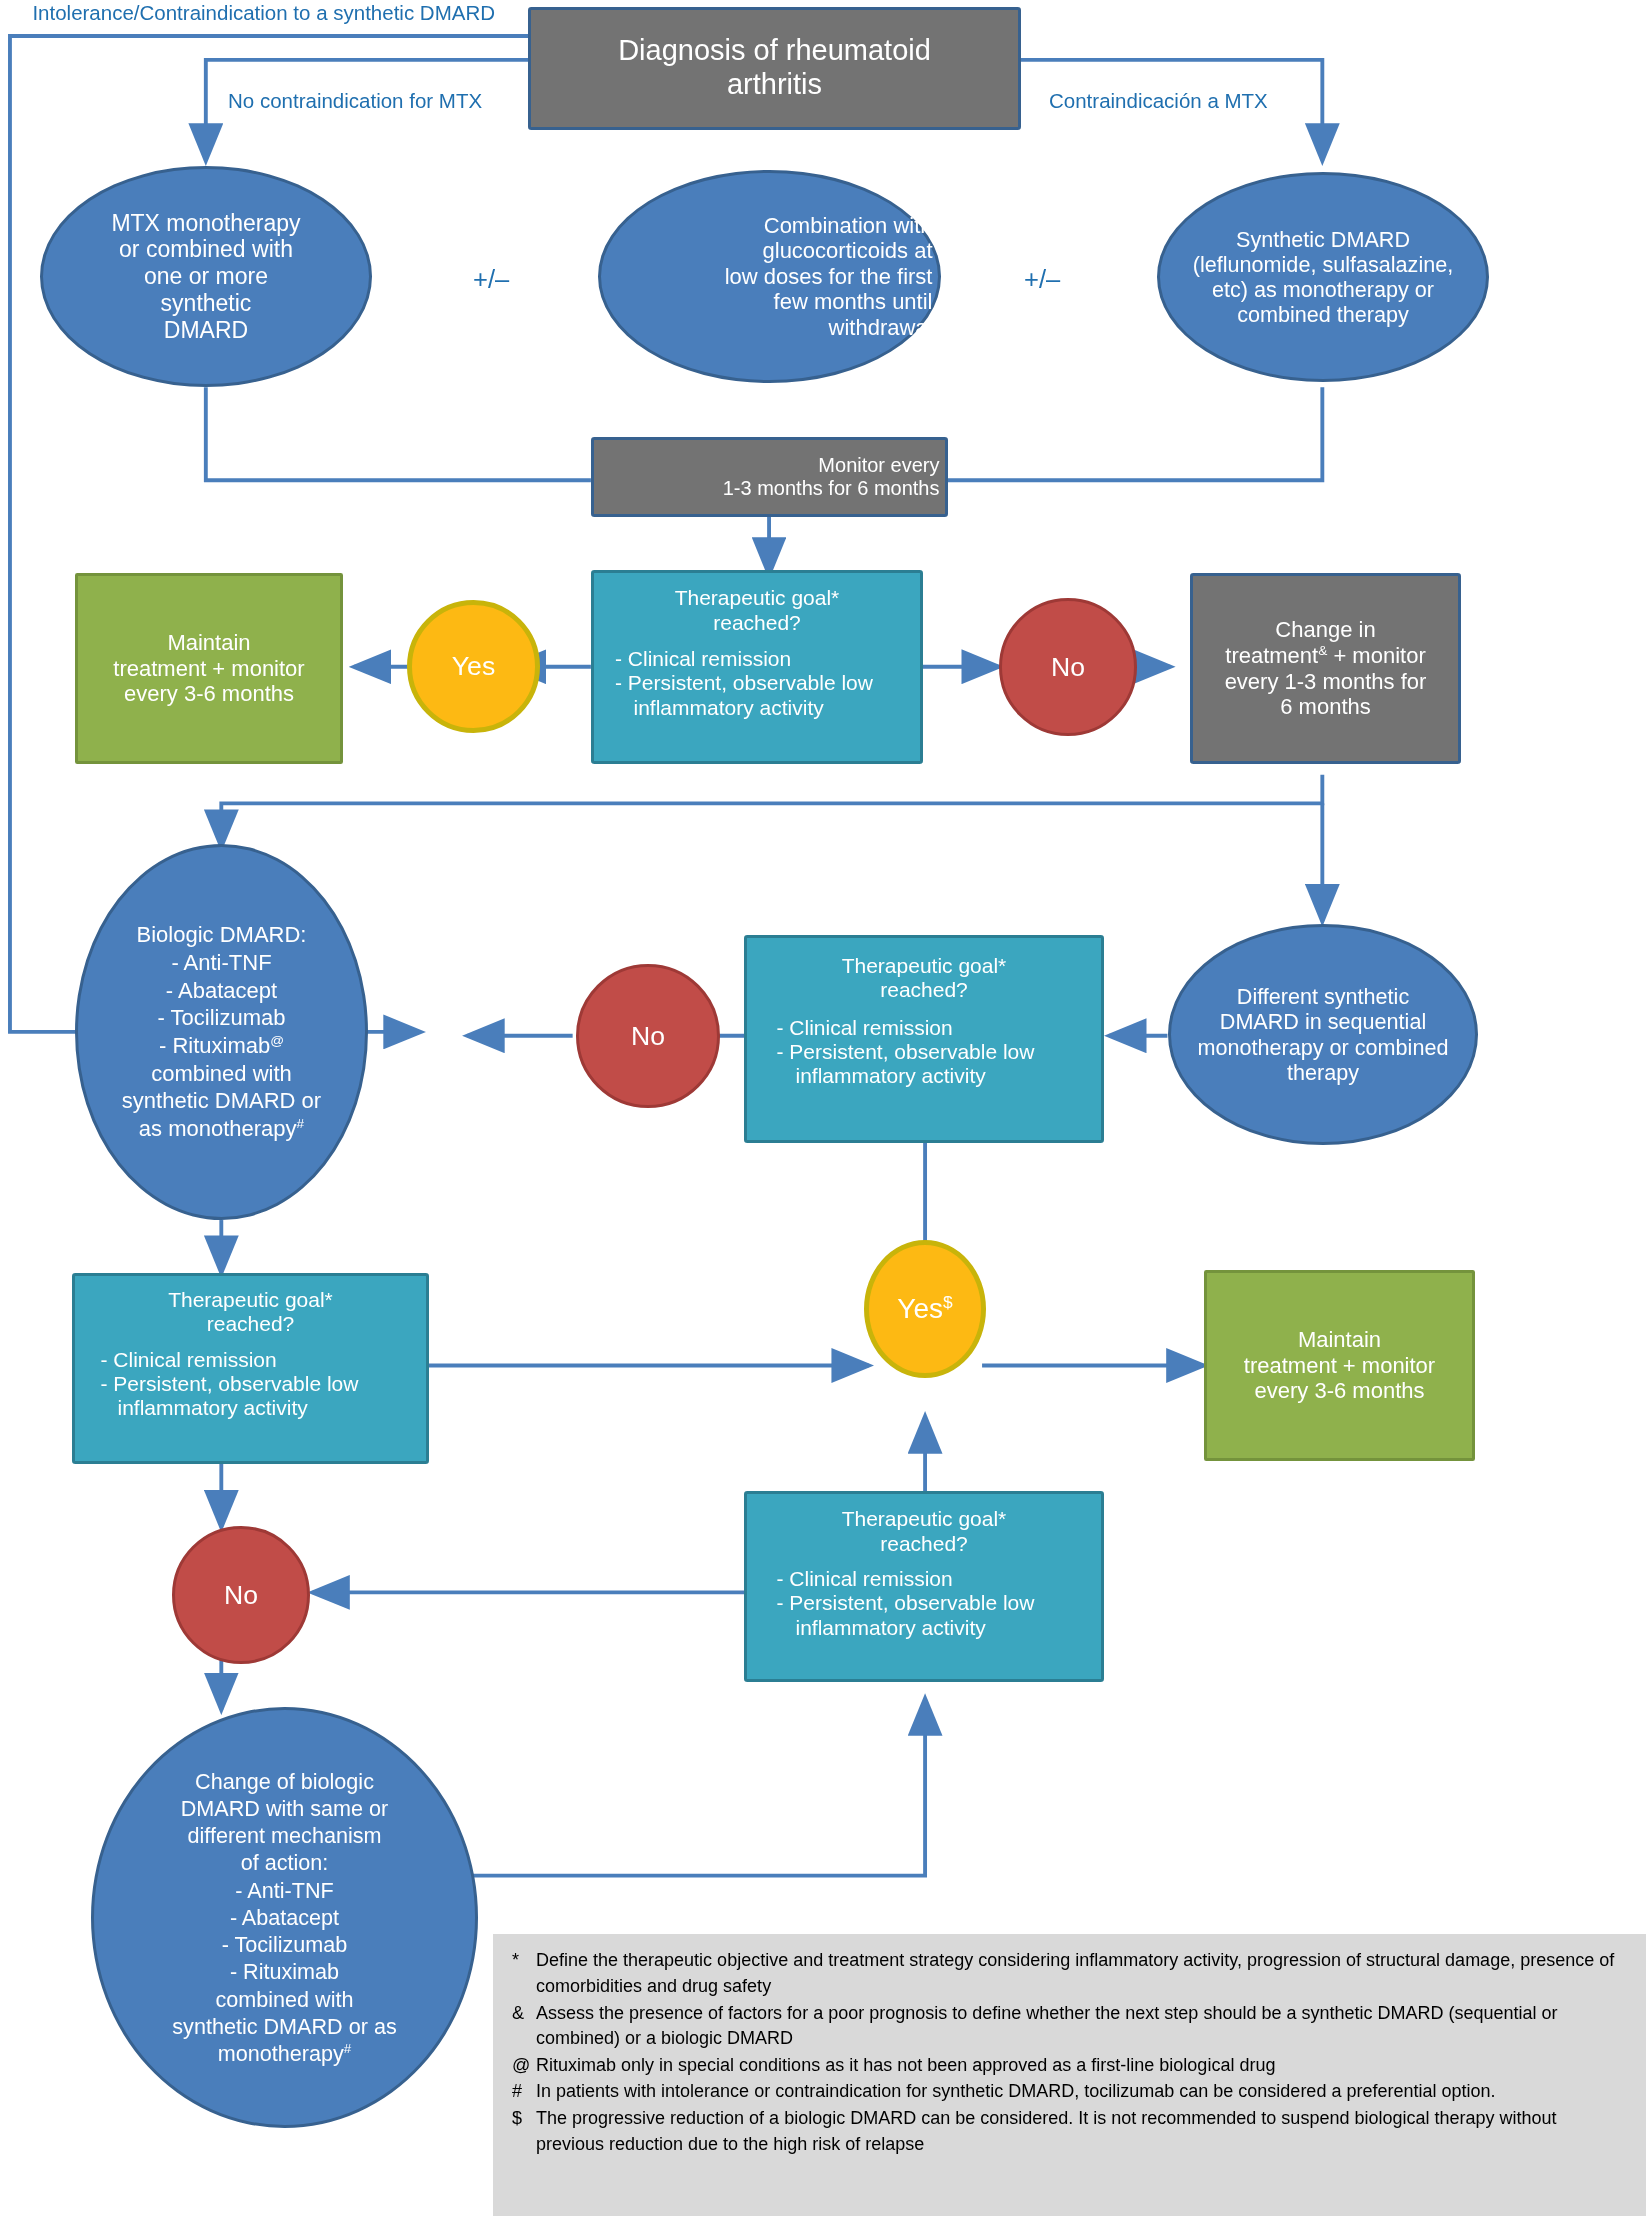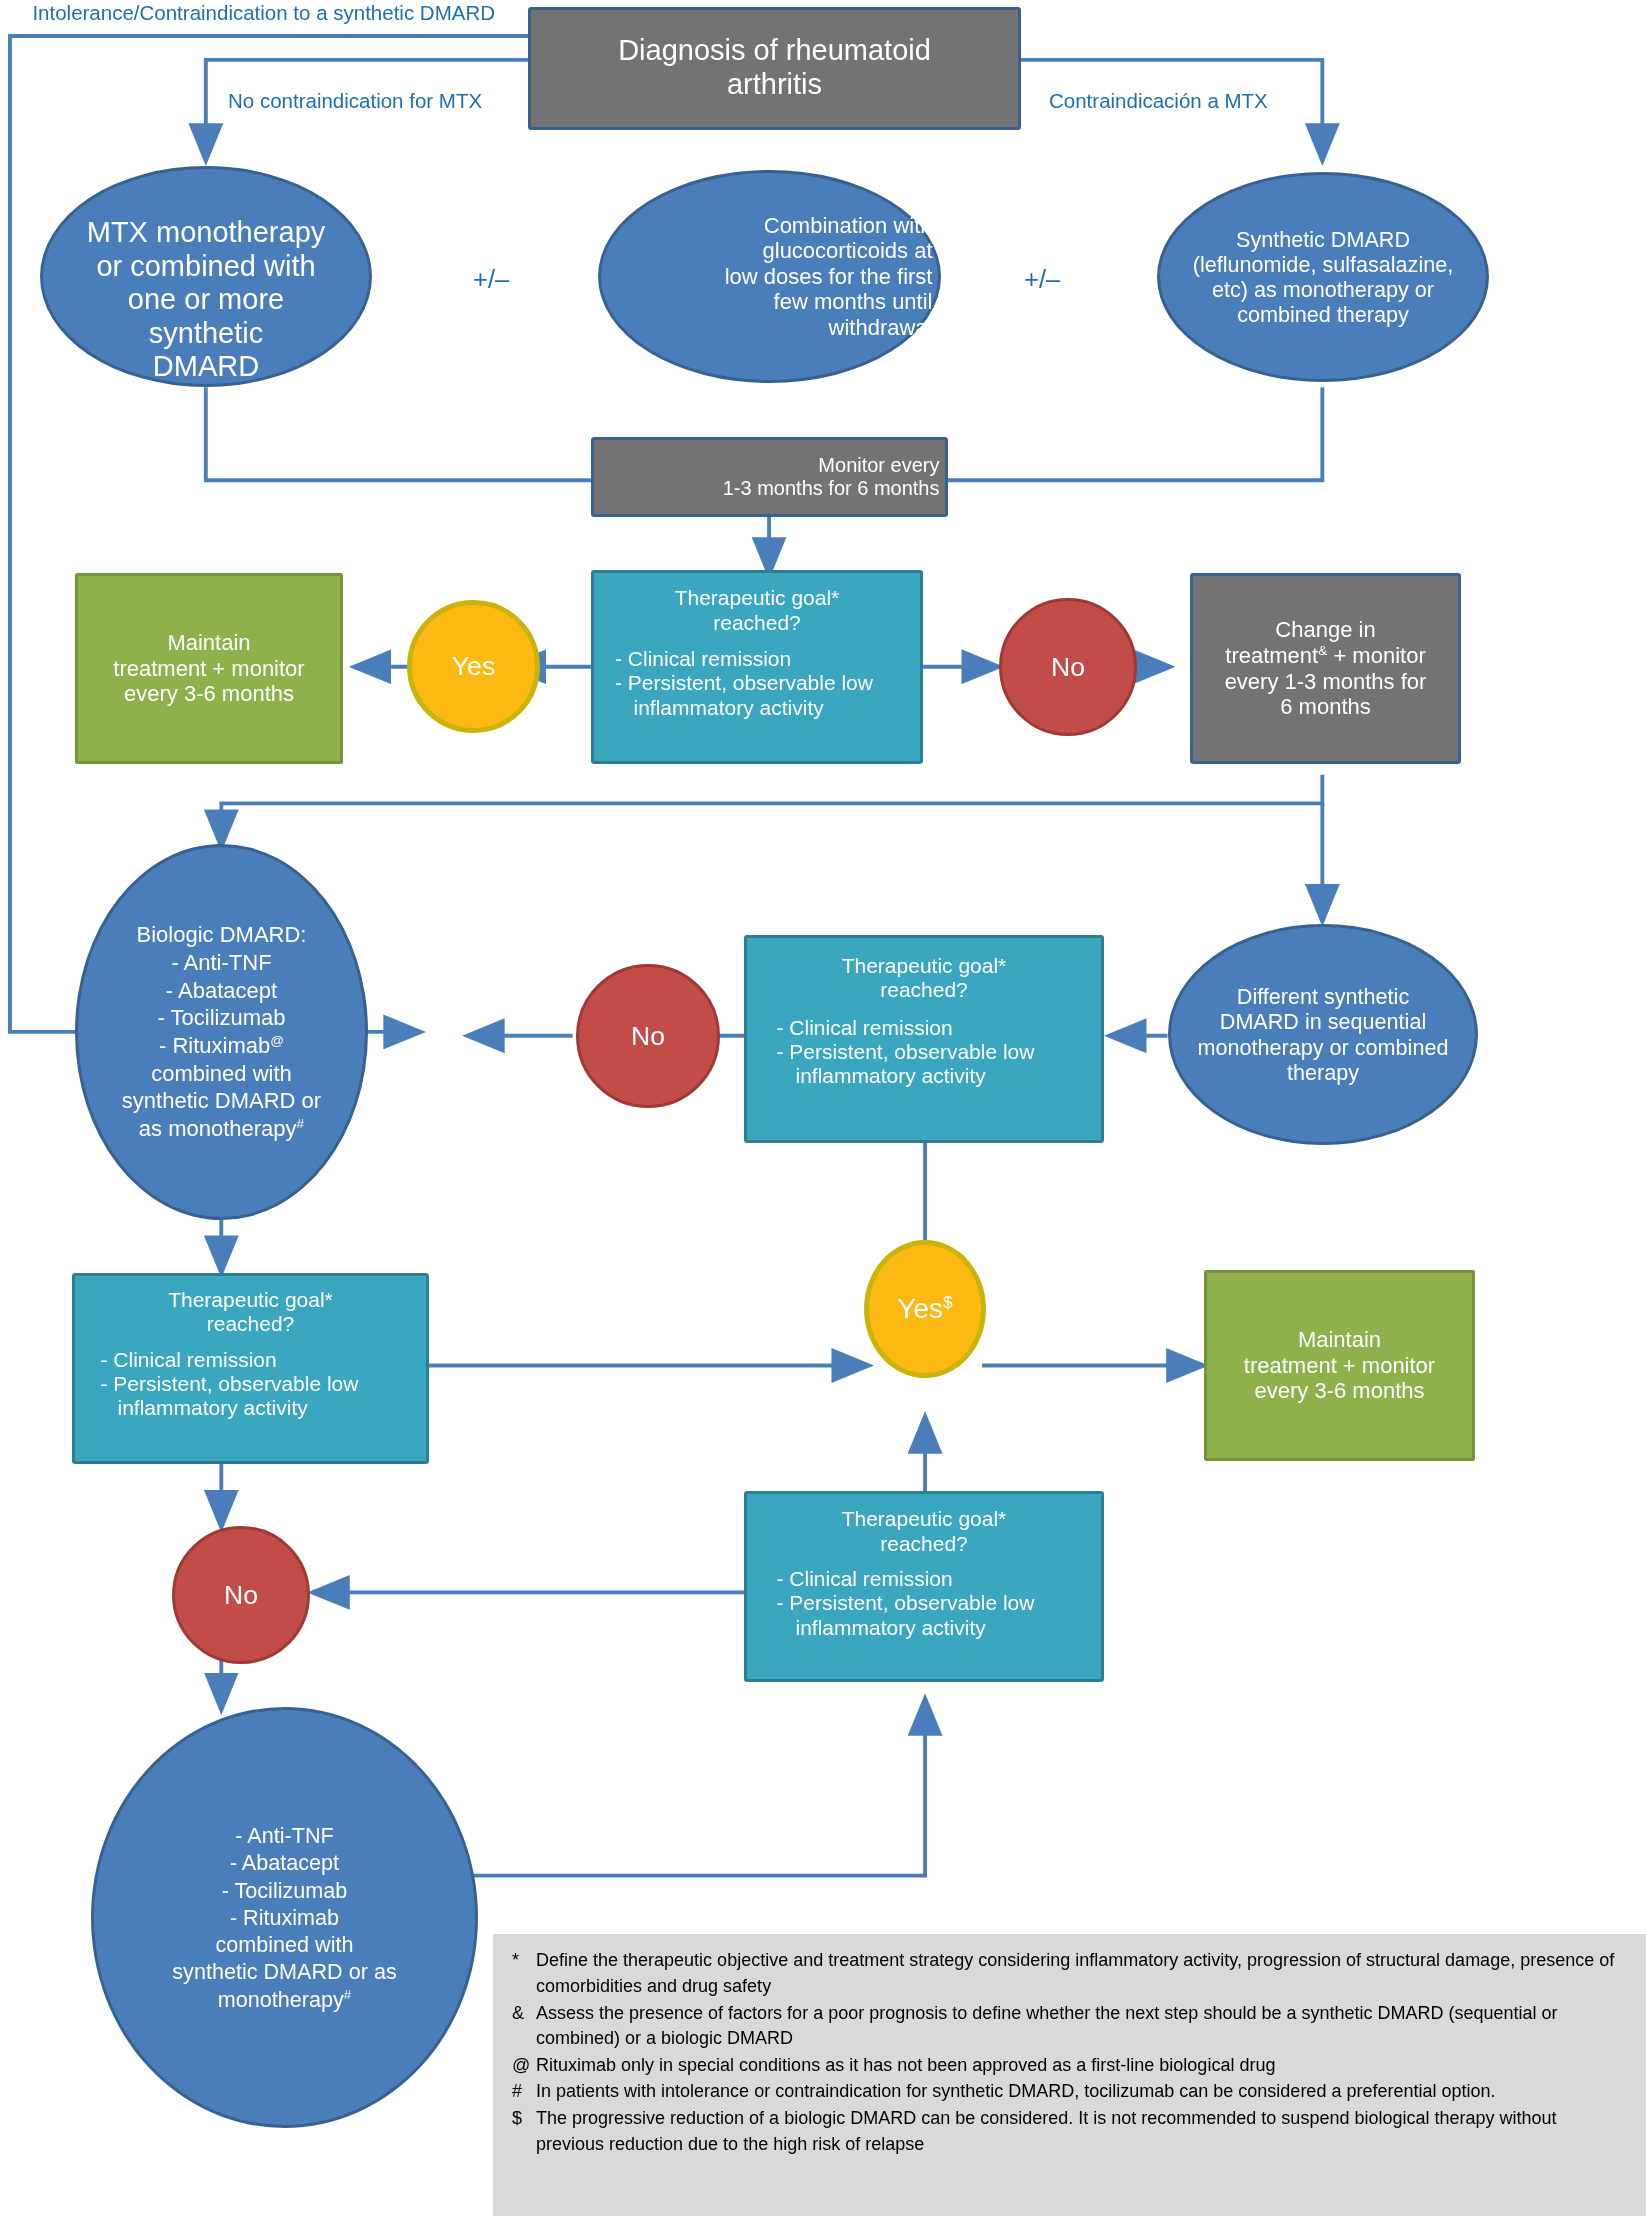--- a/index.html
+++ b/index.html
@@ -118,21 +118,21 @@
   <div class="lbl" style="left:228px;top:89px;">No contraindication for MTX</div>
   <div class="lbl" style="left:1049px;top:89px;">Contraindicación a MTX</div>
   <div class="plusminus" style="left:473px;top:265px;">+/–</div>
   <div class="plusminus" style="left:1024px;top:265px;">+/–</div>
 
   <div class="node rect-blue" style="left:528px;top:6.6px;width:493px;height:123px;font-size:29px;">
     <div class="txt" style="white-space:pre-line;">Diagnosis of rheumatoid
 arthritis</div>
   </div>
 
-  <div class="node ell-blue" style="left:40px;top:166px;width:332px;height:221px;font-size:29px;align-items:flex-end;">
+  <div class="node ell-blue" style="left:40px;top:166px;width:332px;height:221px;font-size:23px;">
     <div class="txt" style="white-space:pre-line;">MTX monotherapy
 or combined with
 one or more
 synthetic
 DMARD</div>
   </div>
 
   <div class="node ell-blue" style="left:598px;top:170px;width:343px;height:213px;font-size:22px;text-align:right;">
     <div class="txt" style="white-space:pre-line;">Combination with
 glucocorticoids at
@@ -253,20 +253,24 @@
       <div style="text-align:left;padding-left:43px;">inflammatory activity</div>
     </div>
   </div>
 
   <div class="node ell-red" style="left:172px;top:1526px;width:138px;height:138px;font-size:26.6px;">
     <div class="txt">No</div>
   </div>
 
   <div class="node ell-blue" style="left:91px;top:1707px;width:387px;height:421px;font-size:21.6px;">
     <div class="txt" style="line-height:1.26;">
+      <div style="white-space:pre-line;">Change of biologic
+DMARD with same or
+different mechanism
+of action:</div>
       <div>- Anti-TNF</div>
       <div>- Abatacept</div>
       <div>- Tocilizumab</div>
       <div>- Rituximab</div>
       <div>combined with</div>
       <div>synthetic DMARD or as</div>
       <div><span>monotherapy</span><sup>#</sup></div>
     </div>
   </div>
 

